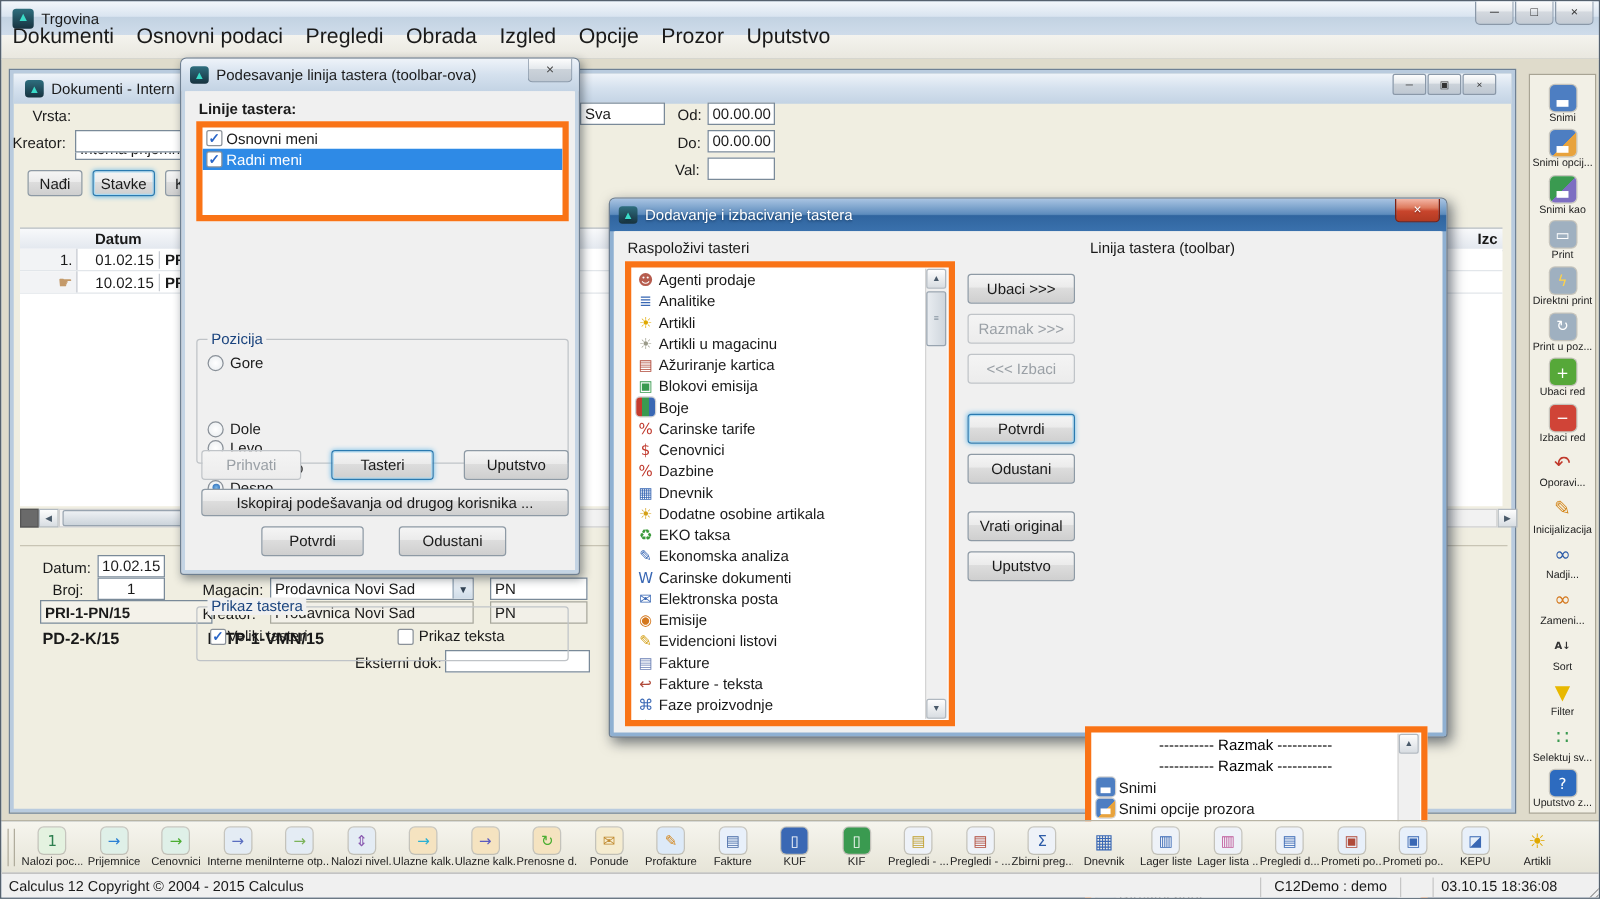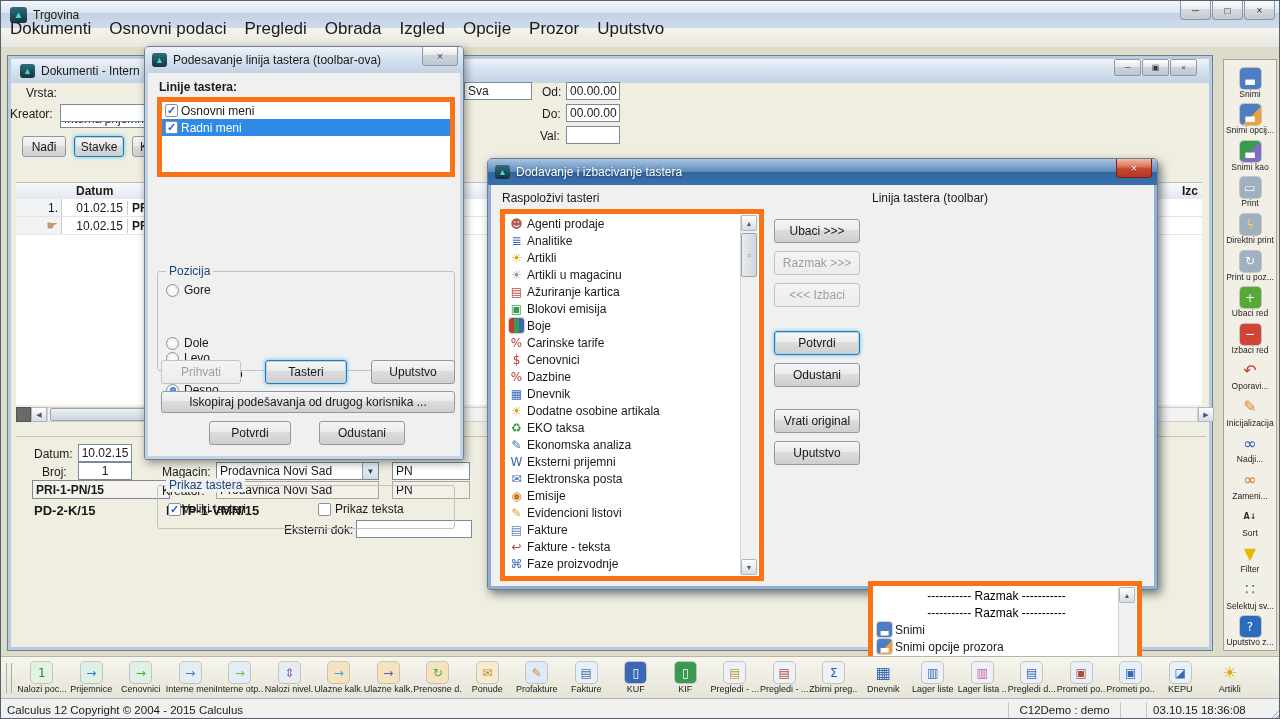--- a/index.html
+++ b/index.html
@@ -446,21 +446,21 @@
           <div class="li-row">
             <span class="ic" style="color: rgb(58, 154, 58);">♻</span>
             <span>EKO taksa</span>
           </div>
           <div class="li-row">
             <span class="ic" style="color: rgb(58, 104, 180);">✎</span>
             <span>Ekonomska analiza</span>
           </div>
           <div class="li-row">
             <span class="ic" style="color: rgb(58, 104, 180);">W</span>
-            <span>Eksterni prijemni</span>
+            <span>Carinske dokumenti</span>
           </div>
           <div class="li-row">
             <span class="ic" style="color: rgb(58, 104, 180);">✉</span>
             <span>Elektronska posta</span>
           </div>
           <div class="li-row">
             <span class="ic" style="color: rgb(212, 120, 30);">◉</span>
             <span>Emisije</span>
           </div>
           <div class="li-row">

